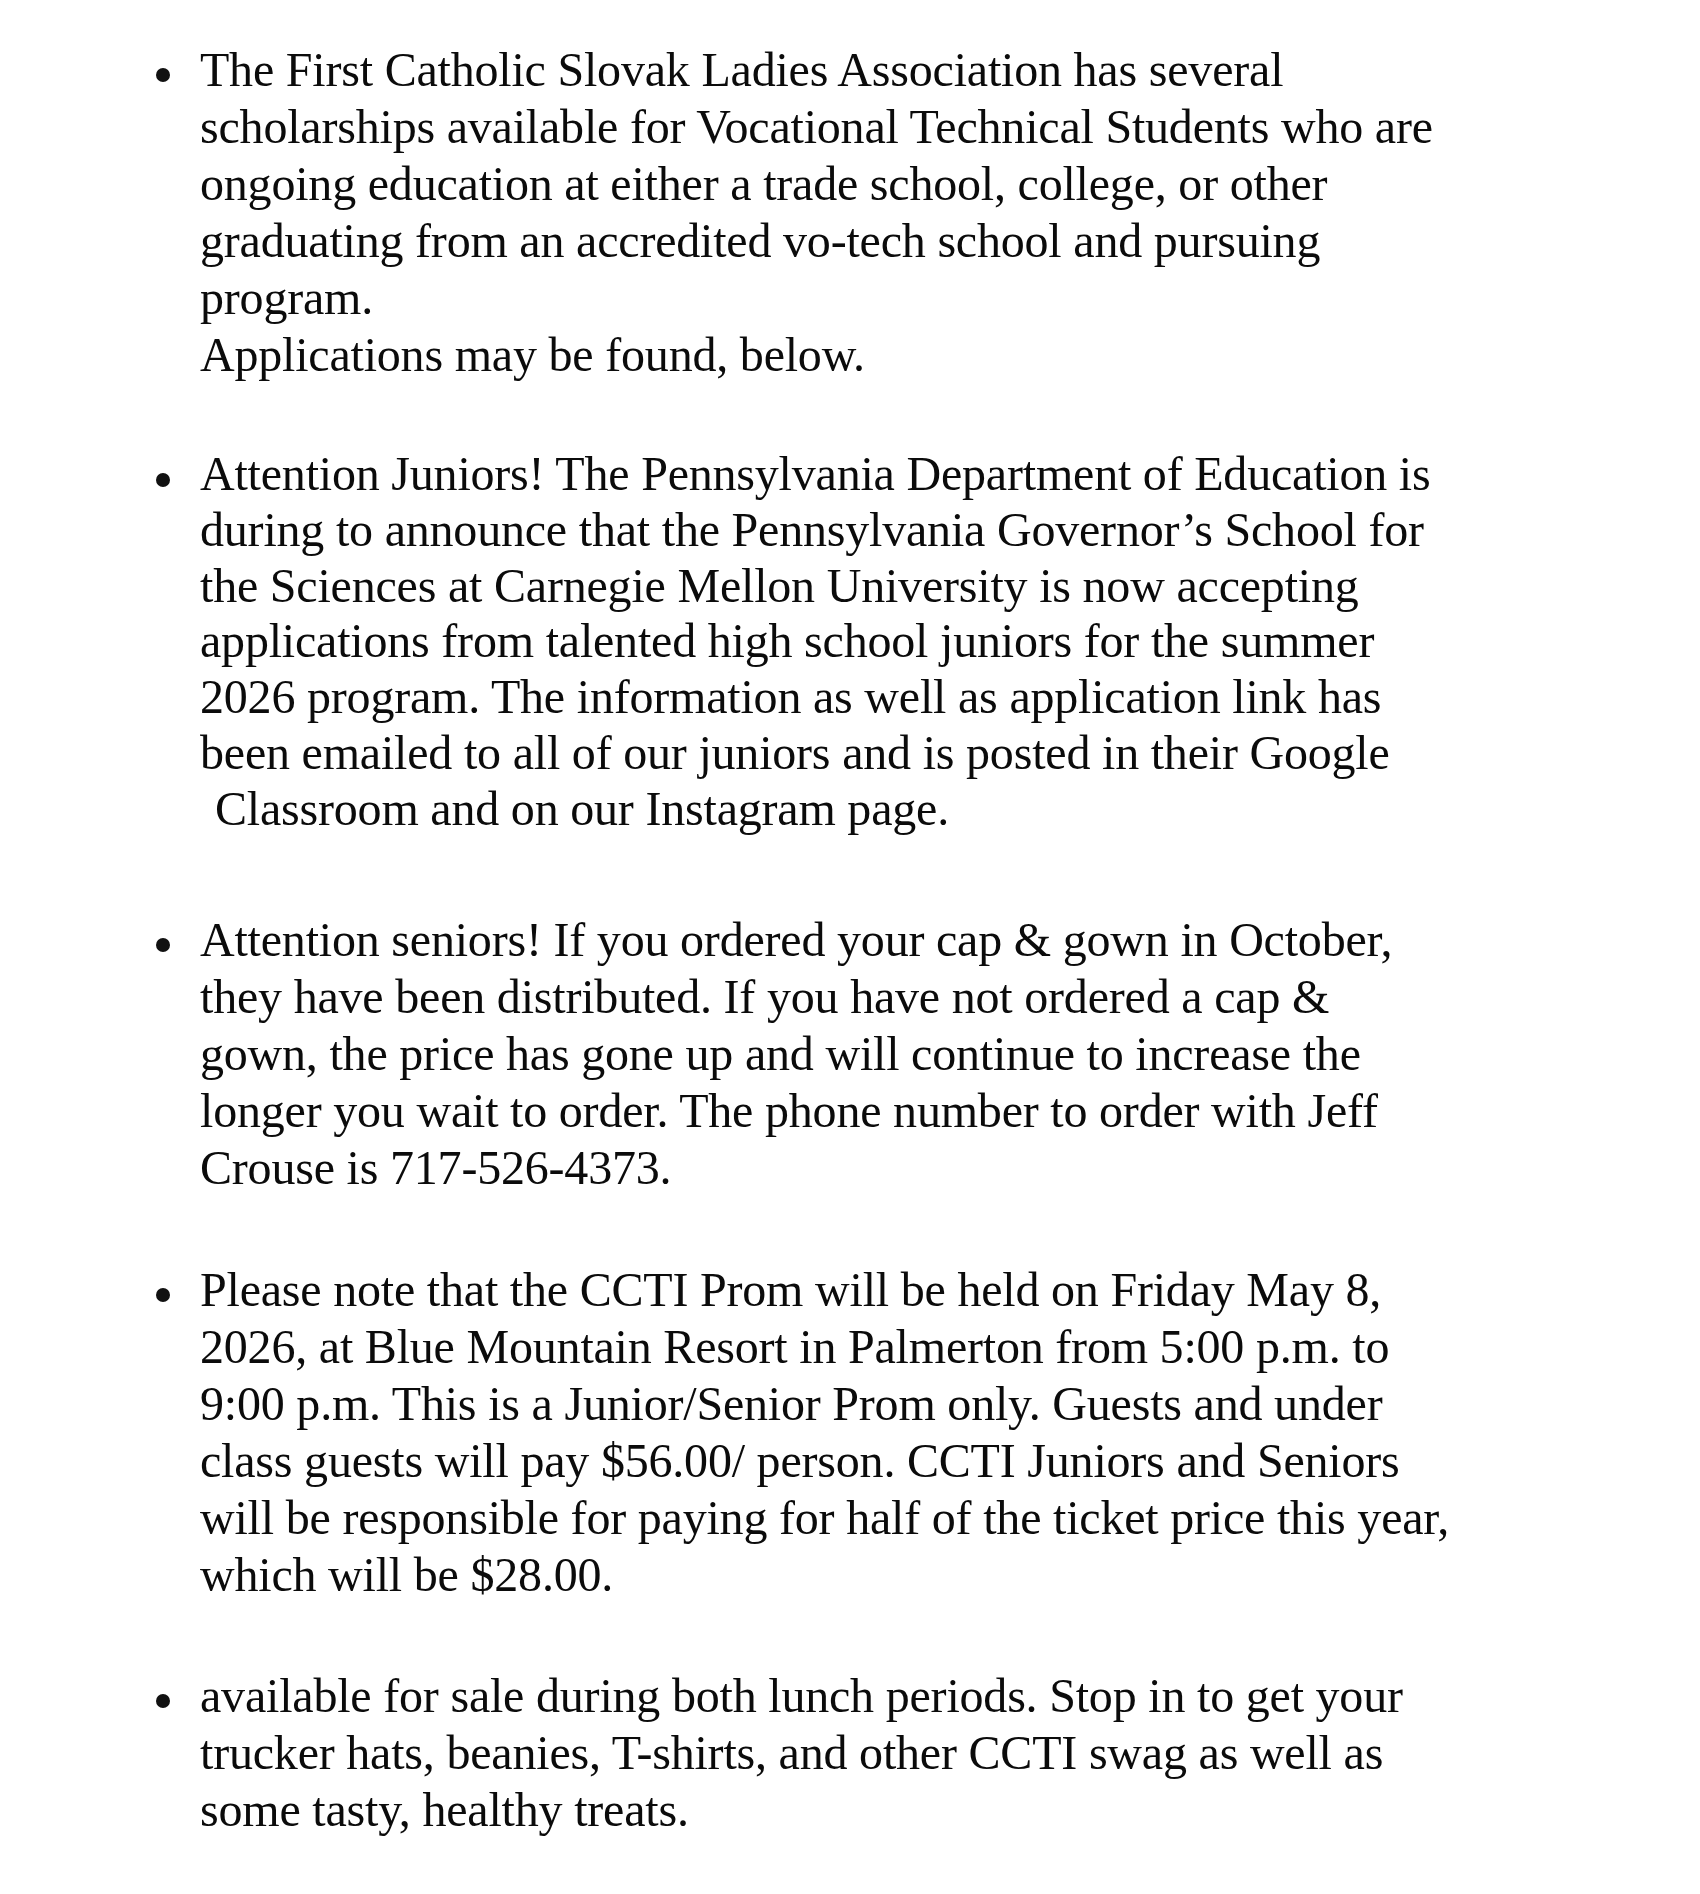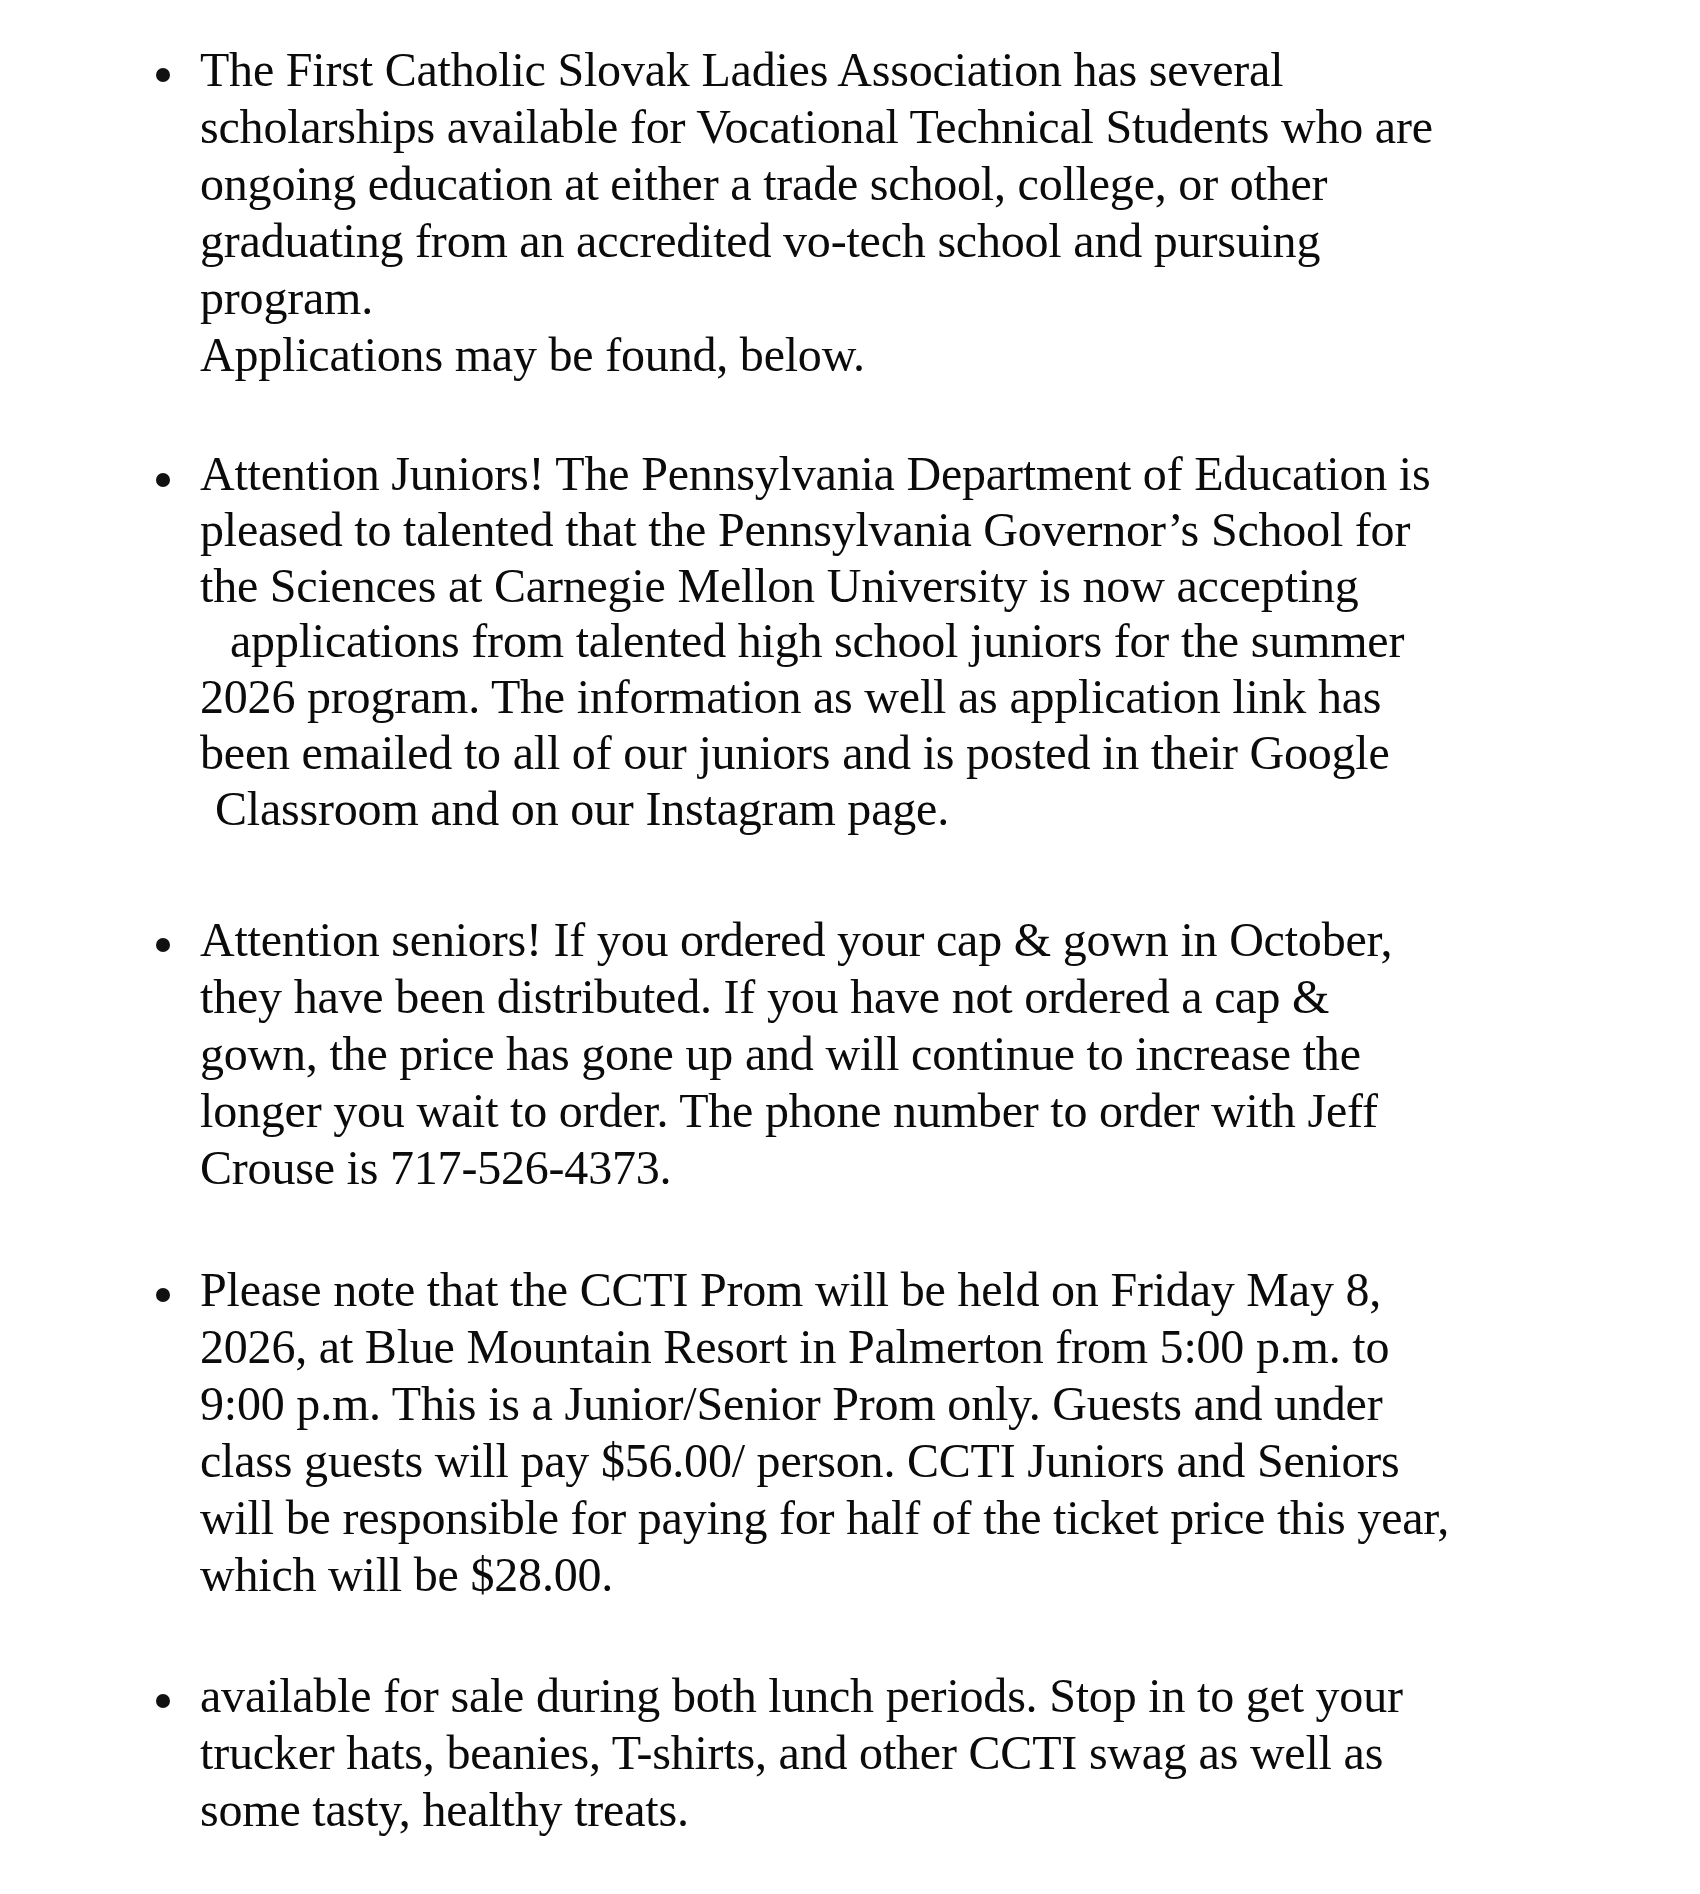--- a/index.html
+++ b/index.html
@@ -64,23 +64,23 @@
       <span class="line">graduating from an accredited vo-tech school and pursuing</span>
       <span class="line">program.</span>
       <span class="line">Applications may be found, below.</span>
     </div>
   </div>
 
   <div class="item" style="top:430px;">
     <span class="bullet"></span>
     <div class="lines">
       <span class="line" style="height:55.8px;line-height:55.8px;">Attention Juniors! The Pennsylvania Department of Education is</span>
-      <span class="line" style="height:55.8px;line-height:55.8px;">pleased to talented that the Pennsylvania Governor’s School for</span>
+      <span class="line" style="height:55.8px;line-height:55.8px;">during to announce that the Pennsylvania Governor’s School for</span>
       <span class="line" style="height:55.8px;line-height:55.8px;">the Sciences at Carnegie Mellon University is now accepting</span>
-      <span class="line" style="height:55.8px;line-height:55.8px;margin-left:30px;">applications from talented high school juniors for the summer</span>
+      <span class="line" style="height:55.8px;line-height:55.8px;">applications from talented high school juniors for the summer</span>
       <span class="line" style="height:55.8px;line-height:55.8px;">2026 program. The information as well as application link has</span>
       <span class="line" style="height:55.8px;line-height:55.8px;">been emailed to all of our juniors and is posted in their Google</span>
       <span class="line" style="height:55.8px;line-height:55.8px;margin-left:15px;">Classroom and on our Instagram page.</span>
     </div>
   </div>
 
   <div class="item" style="top:895px;">
     <span class="bullet"></span>
     <div class="lines">
       <span class="line">Attention seniors! If you ordered your cap &amp; gown in October,</span>

